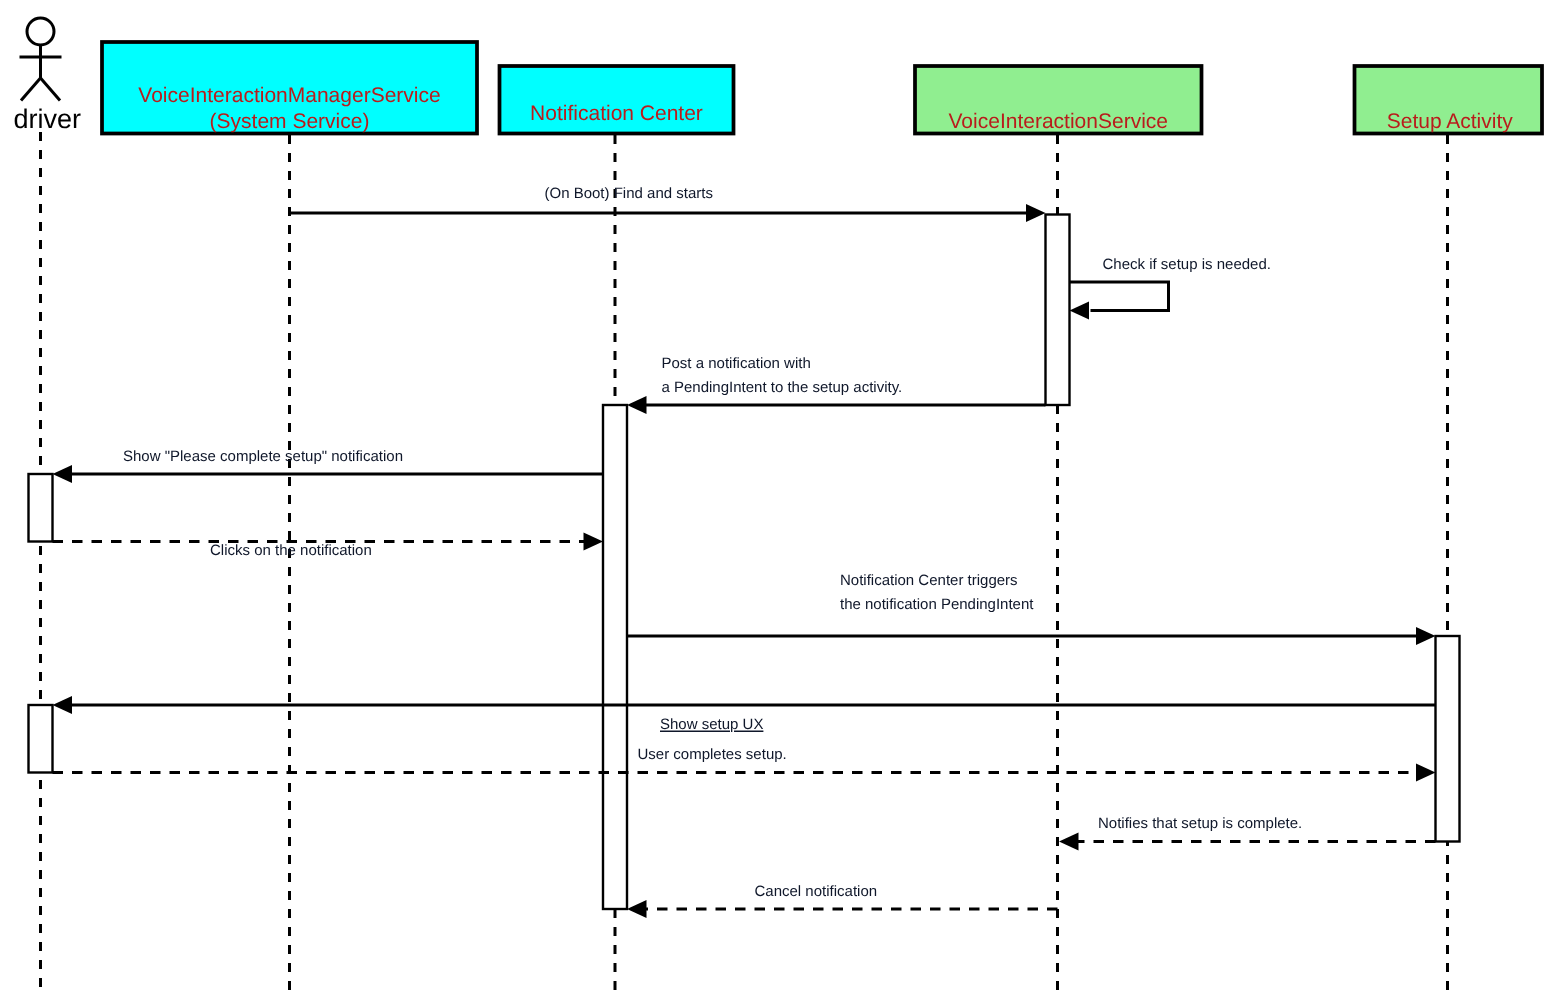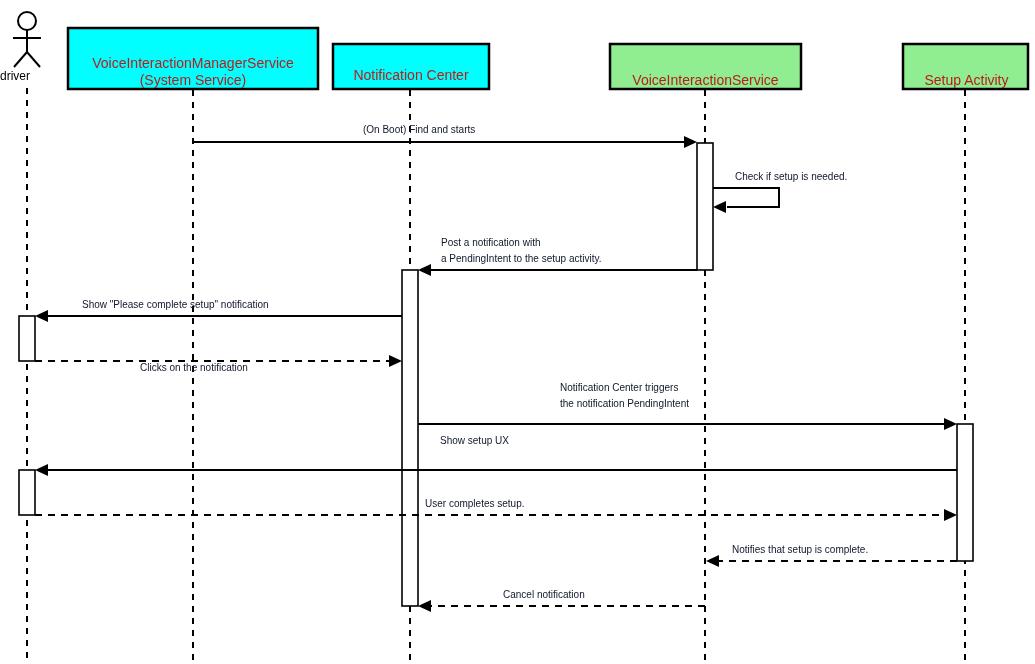--- a/index.html
+++ b/index.html
@@ -36,22 +36,22 @@
     position: absolute;
     font-size: 10px;
     line-height: 16px;
     color: #0f172a;
     white-space: nowrap;
   }
   .actor-label {
     position: absolute;
     left: 0; top: 69;
     width: 54px;
-    text-align: left;
-    font-size: 12px;
+    text-align: right;
+    font-size: 18px;
     color: #000;
   }
 </style>
 </head>
 <body>
 
 <div class="stage">
 
   <svg width="1035" height="664" viewBox="0 0 1035 664">
 
@@ -158,21 +158,21 @@
 
   <div class="mtext" style="left:82px; top:297px;">Show "Please complete setup" notification</div>
 
   <div class="mtext" style="left:140px; top:343px;margin-top:17px;">Clicks on the notification</div>
 
   <div class="mtext" style="left:560px; top:380px;">
     <div>Notification Center triggers</div>
     <div>the notification PendingIntent</div>
   </div>
 
-  <div class="mtext" style="left:440px; top:433px;">Show setup UX</div>
+  <div class="mtext" style="left:440px; top:476px;text-decoration:underline;">Show setup UX</div>
 
   <div class="mtext" style="left:425px; top:496px;">User completes setup.</div>
 
   <div class="mtext" style="left:732px; top:542px;">Notifies that setup is complete.</div>
 
   <div class="mtext" style="left:503px; top:587px;">Cancel notification</div>
 
 </div>
 
 </body></html>

